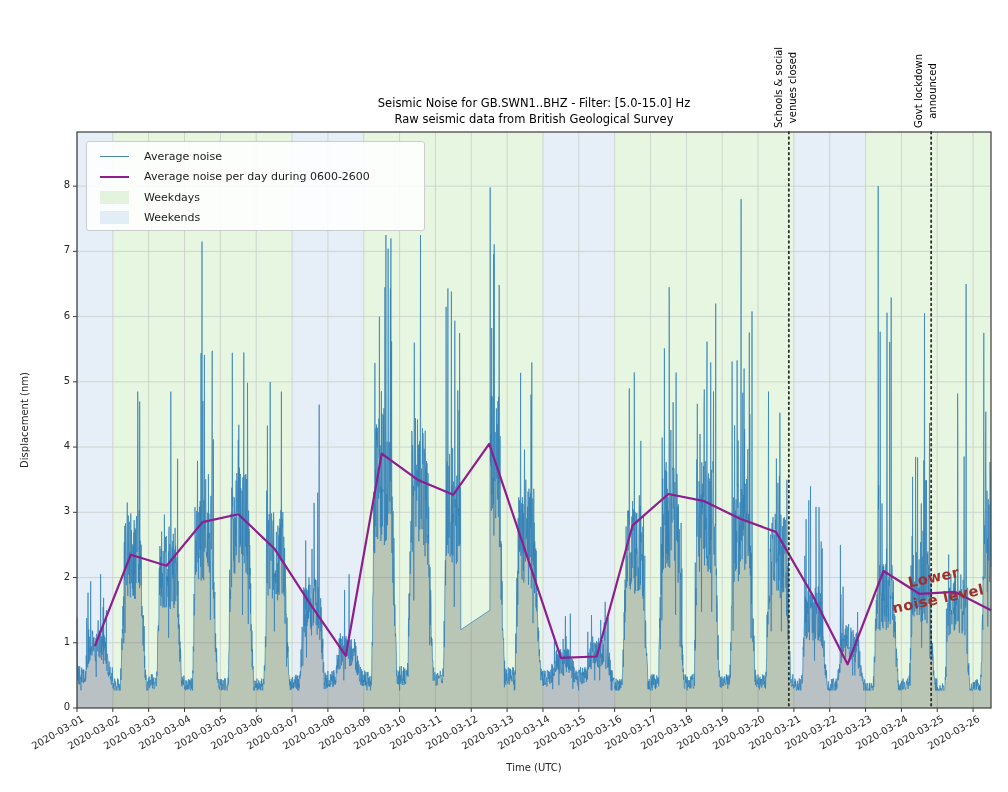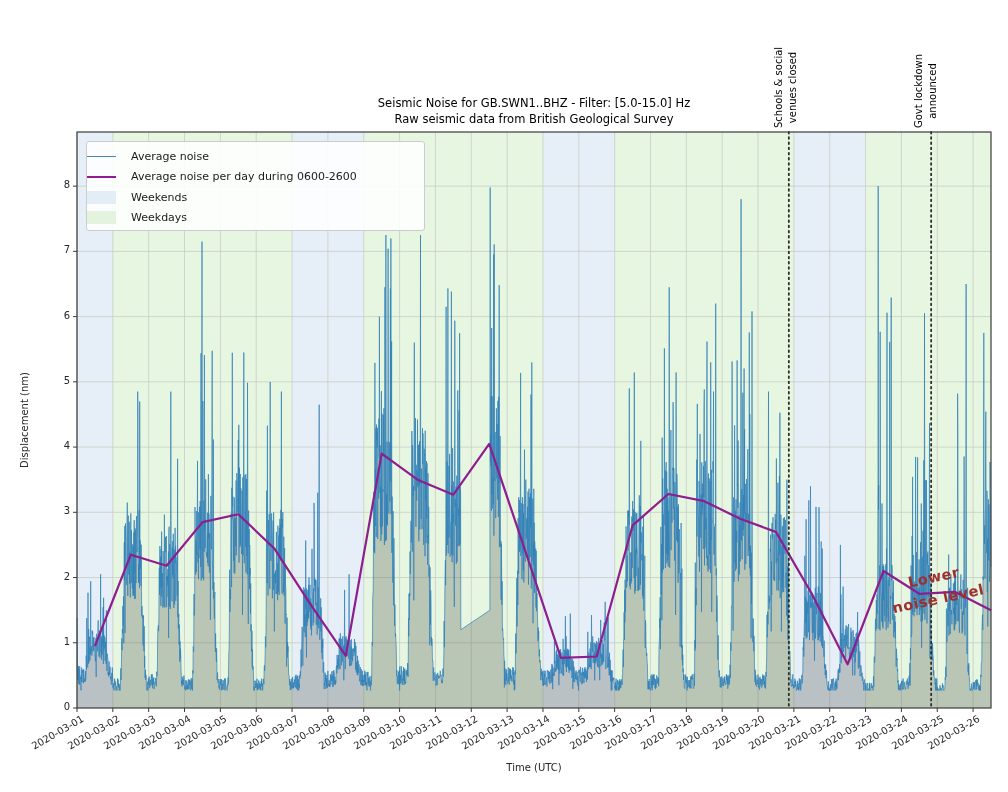--- a/index.html
+++ b/index.html
@@ -9,21 +9,21 @@
   .title{position:absolute;left:0;width:1068px;text-align:center;font-size:11.5px;color:#000;}
   .title.l1{top:96px;}
   .title.l2{top:112px;}
   .ylabel{position:absolute;left:-12px;top:420px;width:130px;text-align:center;font-size:10px;
           transform:translate(-22%,-50%) rotate(-90deg);}
   .xlabel{position:absolute;left:77px;top:762px;width:914px;text-align:center;font-size:10px;}
   .ytick{position:absolute;width:26px;text-align:right;font-size:10px;transform:translateY(-7px);}
   .xtick{position:absolute;font-size:10px;white-space:nowrap;transform:rotate(-30deg);
          transform-origin:100% 0;}
   .legend{position:absolute;left:86px;top:141px;width:339px;height:90px;background:rgba(255,255,255,0.88);
-          border:1px solid #cccccc;border-radius:3px;box-sizing:border-box;padding:4px 0;}
+          border:1px solid #cccccc;border-radius:3px;box-sizing:border-box;padding:4px 13px;}
   .lrow{display:flex;align-items:center;height:20.5px;}
   .lswatch{width:29px;margin-right:15px;flex:0 0 29px;}
   .lline{height:0;border-top-style:solid;border-top-color:#000;}
   .lpatch{height:13px;}
   .llabel{font-size:11px;color:#1a1a1a;white-space:nowrap;}
   .vline-label{position:absolute;transform:rotate(-90deg);transform-origin:0 100%;
                font-size:10px;line-height:14px;color:#000;white-space:nowrap;text-align:center;}
   .lower-note{position:absolute;left:884px;top:566px;width:104px;text-align:center;
               font-size:14.5px;font-weight:bold;line-height:1.55;transform:rotate(-12deg);letter-spacing:0.5px;}
 </style>
@@ -165,26 +165,26 @@
   <div class="legend" id="legend">
       <div class="lrow">
         <div class="lswatch lline" style="border-top-width: 1.2px; border-top-color: rgb(72, 134, 176);"></div>
         <span class="llabel">Average noise</span>
       </div>
       <div class="lrow">
         <div class="lswatch lline" style="border-top-width: 2.6px; border-top-color: rgb(142, 29, 142);"></div>
         <span class="llabel">Average noise per day during 0600-2600</span>
       </div>
       <div class="lrow">
+        <div class="lswatch lpatch" style="background: rgb(228, 243, 221);"></div>
+        <span class="llabel">Weekdays</span>
+      </div>
+      <div class="lrow">
         <div class="lswatch lpatch" style="background: rgb(227, 237, 246);"></div>
         <span class="llabel">Weekends</span>
-      </div>
-      <div class="lrow">
-        <div class="lswatch lpatch" style="background: rgb(228, 243, 221);"></div>
-        <span class="llabel">Weekdays</span>
       </div>
     </div>
 
   <div class="vline-label" id="vlab1" style="left: 799.845px; top: 100px;">
     <div>Schools &amp; social</div>
     <div>venues closed</div>
   </div>
   <div class="vline-label" id="vlab2" style="left: 940.142px; top: 100px;">
     <div>Govt lockdown</div>
     <div>announced</div>

